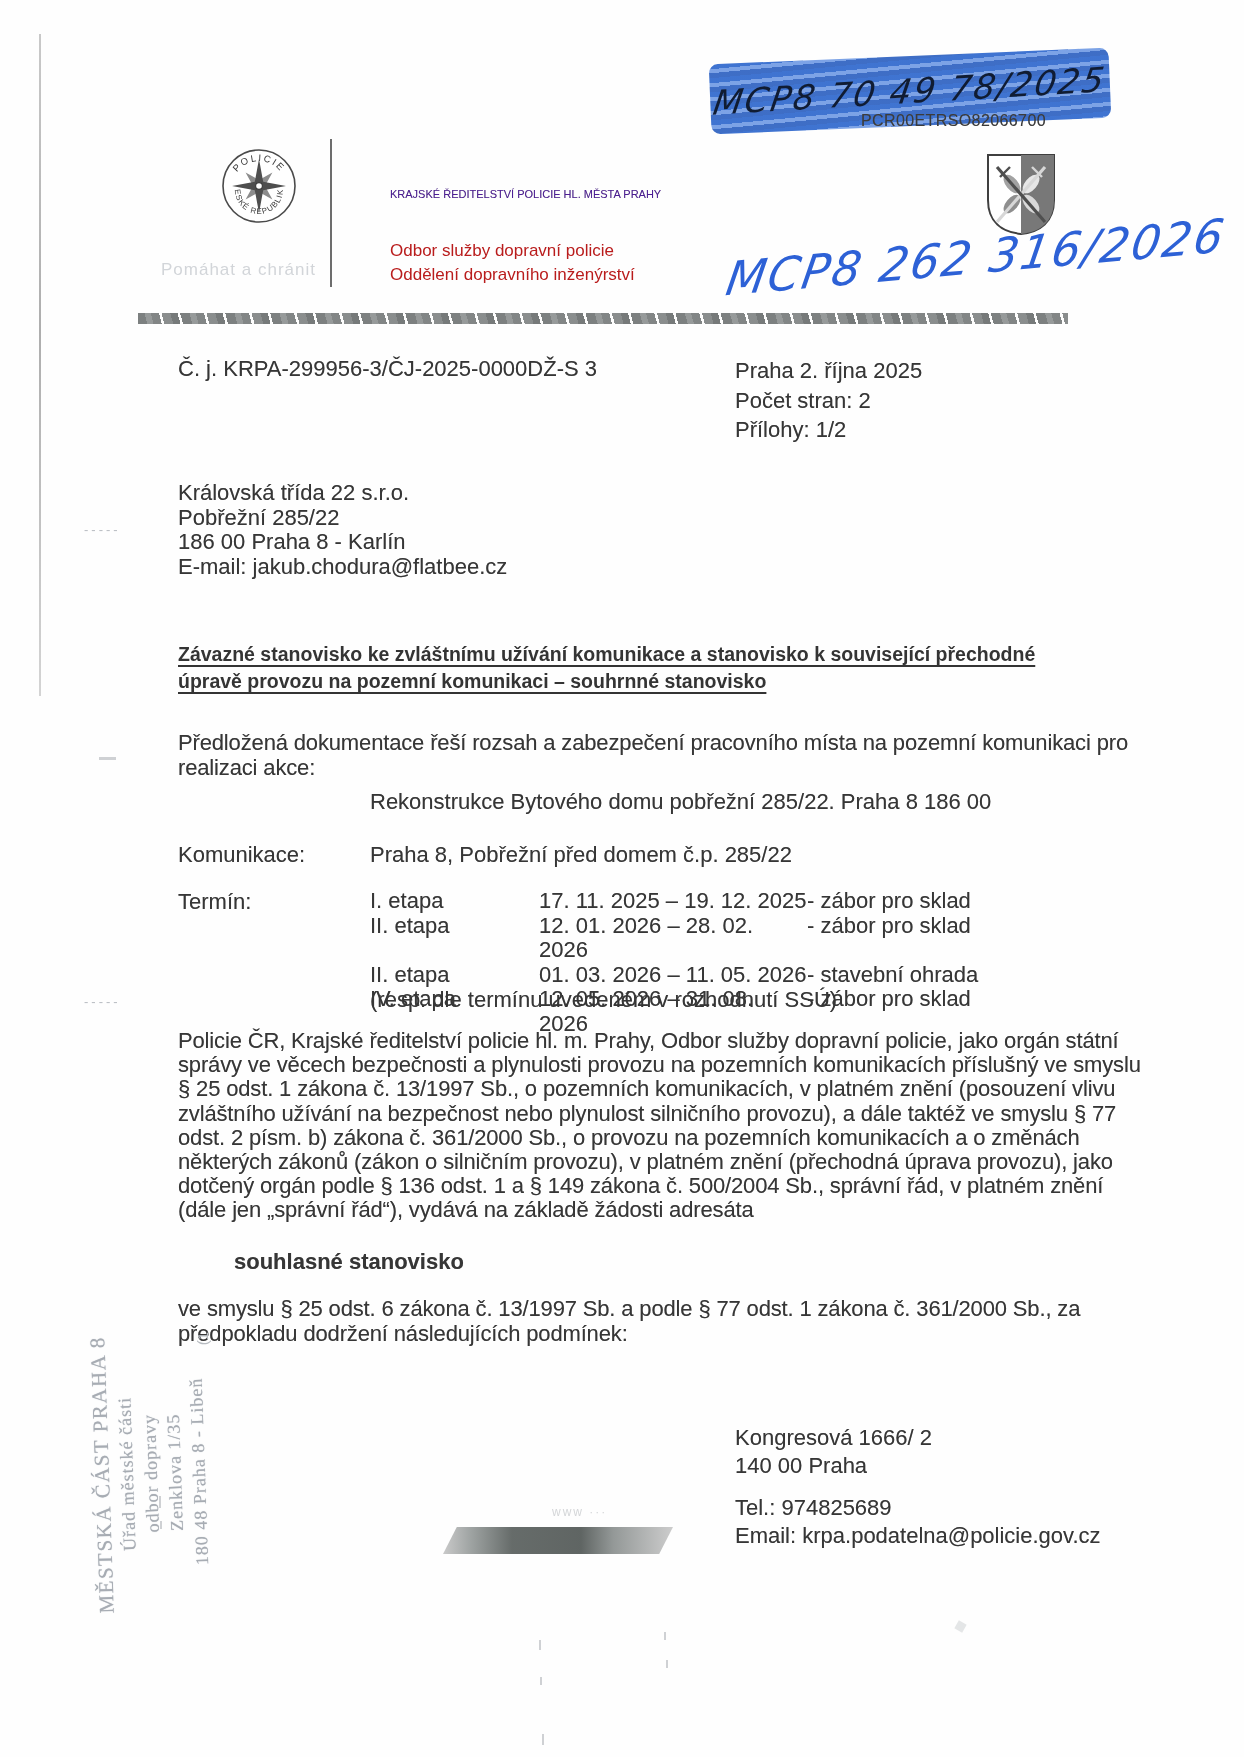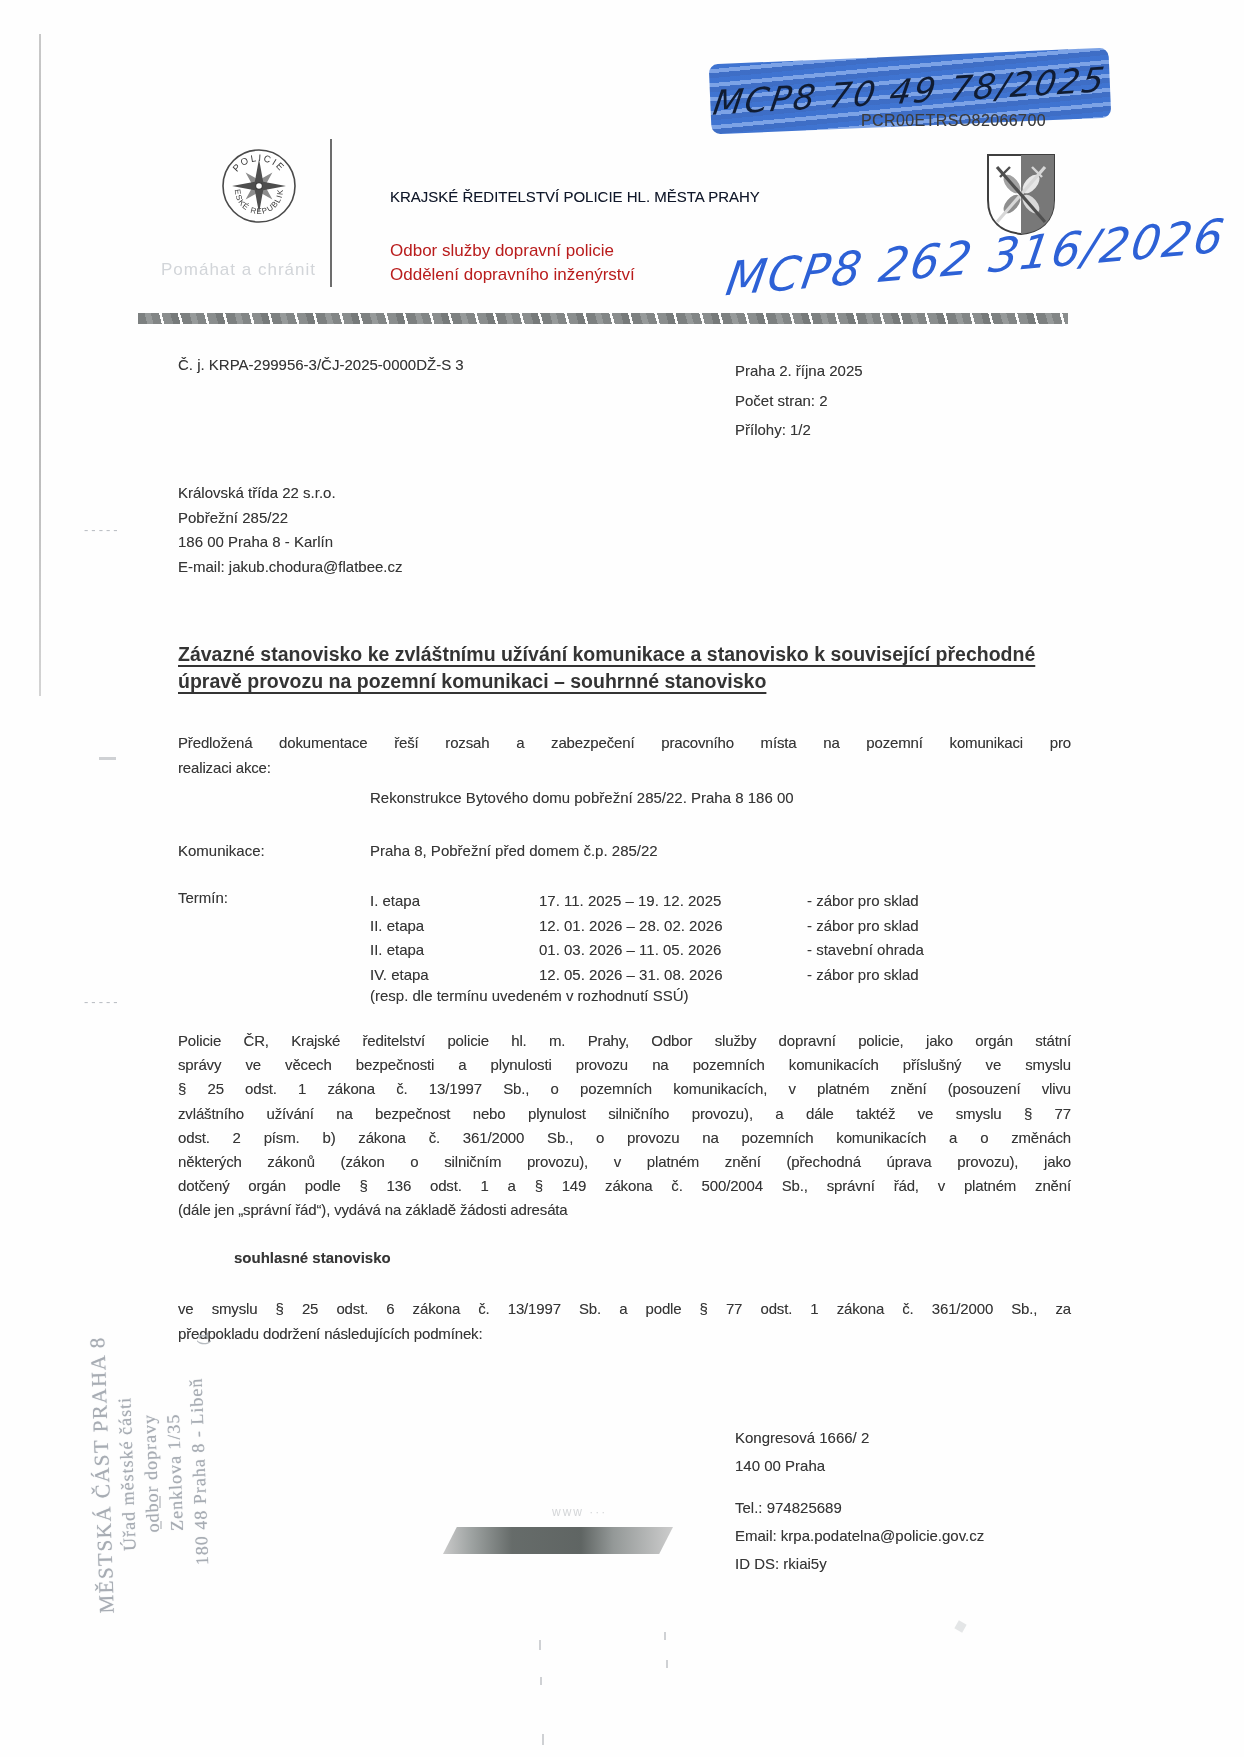--- a/index.html
+++ b/index.html
@@ -1,26 +1,26 @@
 <!DOCTYPE html>
 <html><head>
 <meta charset="utf-8">
 <style>
   html,body{margin:0;padding:0;background:#ffffff;}
   #page{position:relative;width:1244px;height:1757px;background:#fefefe;overflow:hidden;
         font-family:"Liberation Sans",sans-serif;color:#343434;}
   .abs{position:absolute;}
-  .t{font-size:15px;color:#363636;text-shadow:0 0 .6px rgba(80,80,80,.45);}
+  .t{font-size:22px;color:#363636;text-shadow:0 0 .6px rgba(80,80,80,.45);}
   
   #scanline-left{left:39px;top:34px;width:2px;height:662px;background:linear-gradient(#b7b7b7,#939393 45%,#c6c6c6);opacity:.75;}
   .tick{background:#c3c6c9;opacity:.8;}
   .margin-dashes{font-size:13px;color:#b9bdc2;letter-spacing:3px;}
   
   #vert-divider{left:330px;top:139px;width:2px;height:148px;background:#6d6d6d;}
-  #org-title{left:390px;top:188px;font-size:15px;color:#0f172a;}
+  #org-title{left:390px;top:188px;font-size:11px;color:#4c1d95;}
   .dept{left:390px;font-size:17px;color:#b91c1c;}
   #motto{left:161px;top:260px;font-size:17px;color:#d2d5d9;letter-spacing:1px;text-shadow:none;}
   
   #hl-scribble{left:710px;top:56px;width:400px;height:70px;transform:rotate(-2.4deg);
      background:repeating-linear-gradient(177deg,rgba(47,104,205,.92) 0 5px,rgba(92,140,224,.8) 5px 9px,rgba(36,90,190,.88) 9px 14px);
      border-radius:9px;display:flex;align-items:center;justify-content:center;}
   #hl-scribble .hand{font-family:"DejaVu Sans",sans-serif;font-style:italic;font-size:34px;color:#101c33;
      transform:skewX(-12deg) rotate(-1deg);letter-spacing:2px;white-space:nowrap;}
   #pcr{left:828px;top:112px;width:218px;text-align:right;font-size:16px;color:#3b3b3b;letter-spacing:.4px;}
   #hand-ref{left:726px;top:232px;width:460px;font-family:"DejaVu Sans",sans-serif;font-style:italic;
@@ -204,21 +204,20 @@
 
   <div id="faint-web" class="abs">www ···</div>
   <div id="smudge" class="abs"></div>
 
   <div id="contact" class="abs t">
     <div>Kongresová 1666/ 2</div>
     <div>140 00 Praha</div>
     <div class="gap"></div>
     <div>Tel.: 974825689</div>
     <div>Email: krpa.podatelna@policie.gov.cz</div>
-    <div>ID DS: rkiai5y</div>
   </div>
 
   <div class="abs tick" style="left:159px;top:1496px;width:2px;height:12px;"></div>
   <div class="abs tick" style="left:160px;top:1521px;width:2px;height:8px;"></div>
   <div class="abs tick" style="left:539px;top:1640px;width:2px;height:10px;"></div>
   <div class="abs tick" style="left:540px;top:1677px;width:2px;height:8px;"></div>
   <div class="abs tick" style="left:542px;top:1734px;width:2px;height:11px;"></div>
   <div class="abs tick" style="left:664px;top:1632px;width:2px;height:8px;"></div>
   <div class="abs tick" style="left:666px;top:1660px;width:2px;height:8px;"></div>
   <div id="blob" class="abs"></div>

